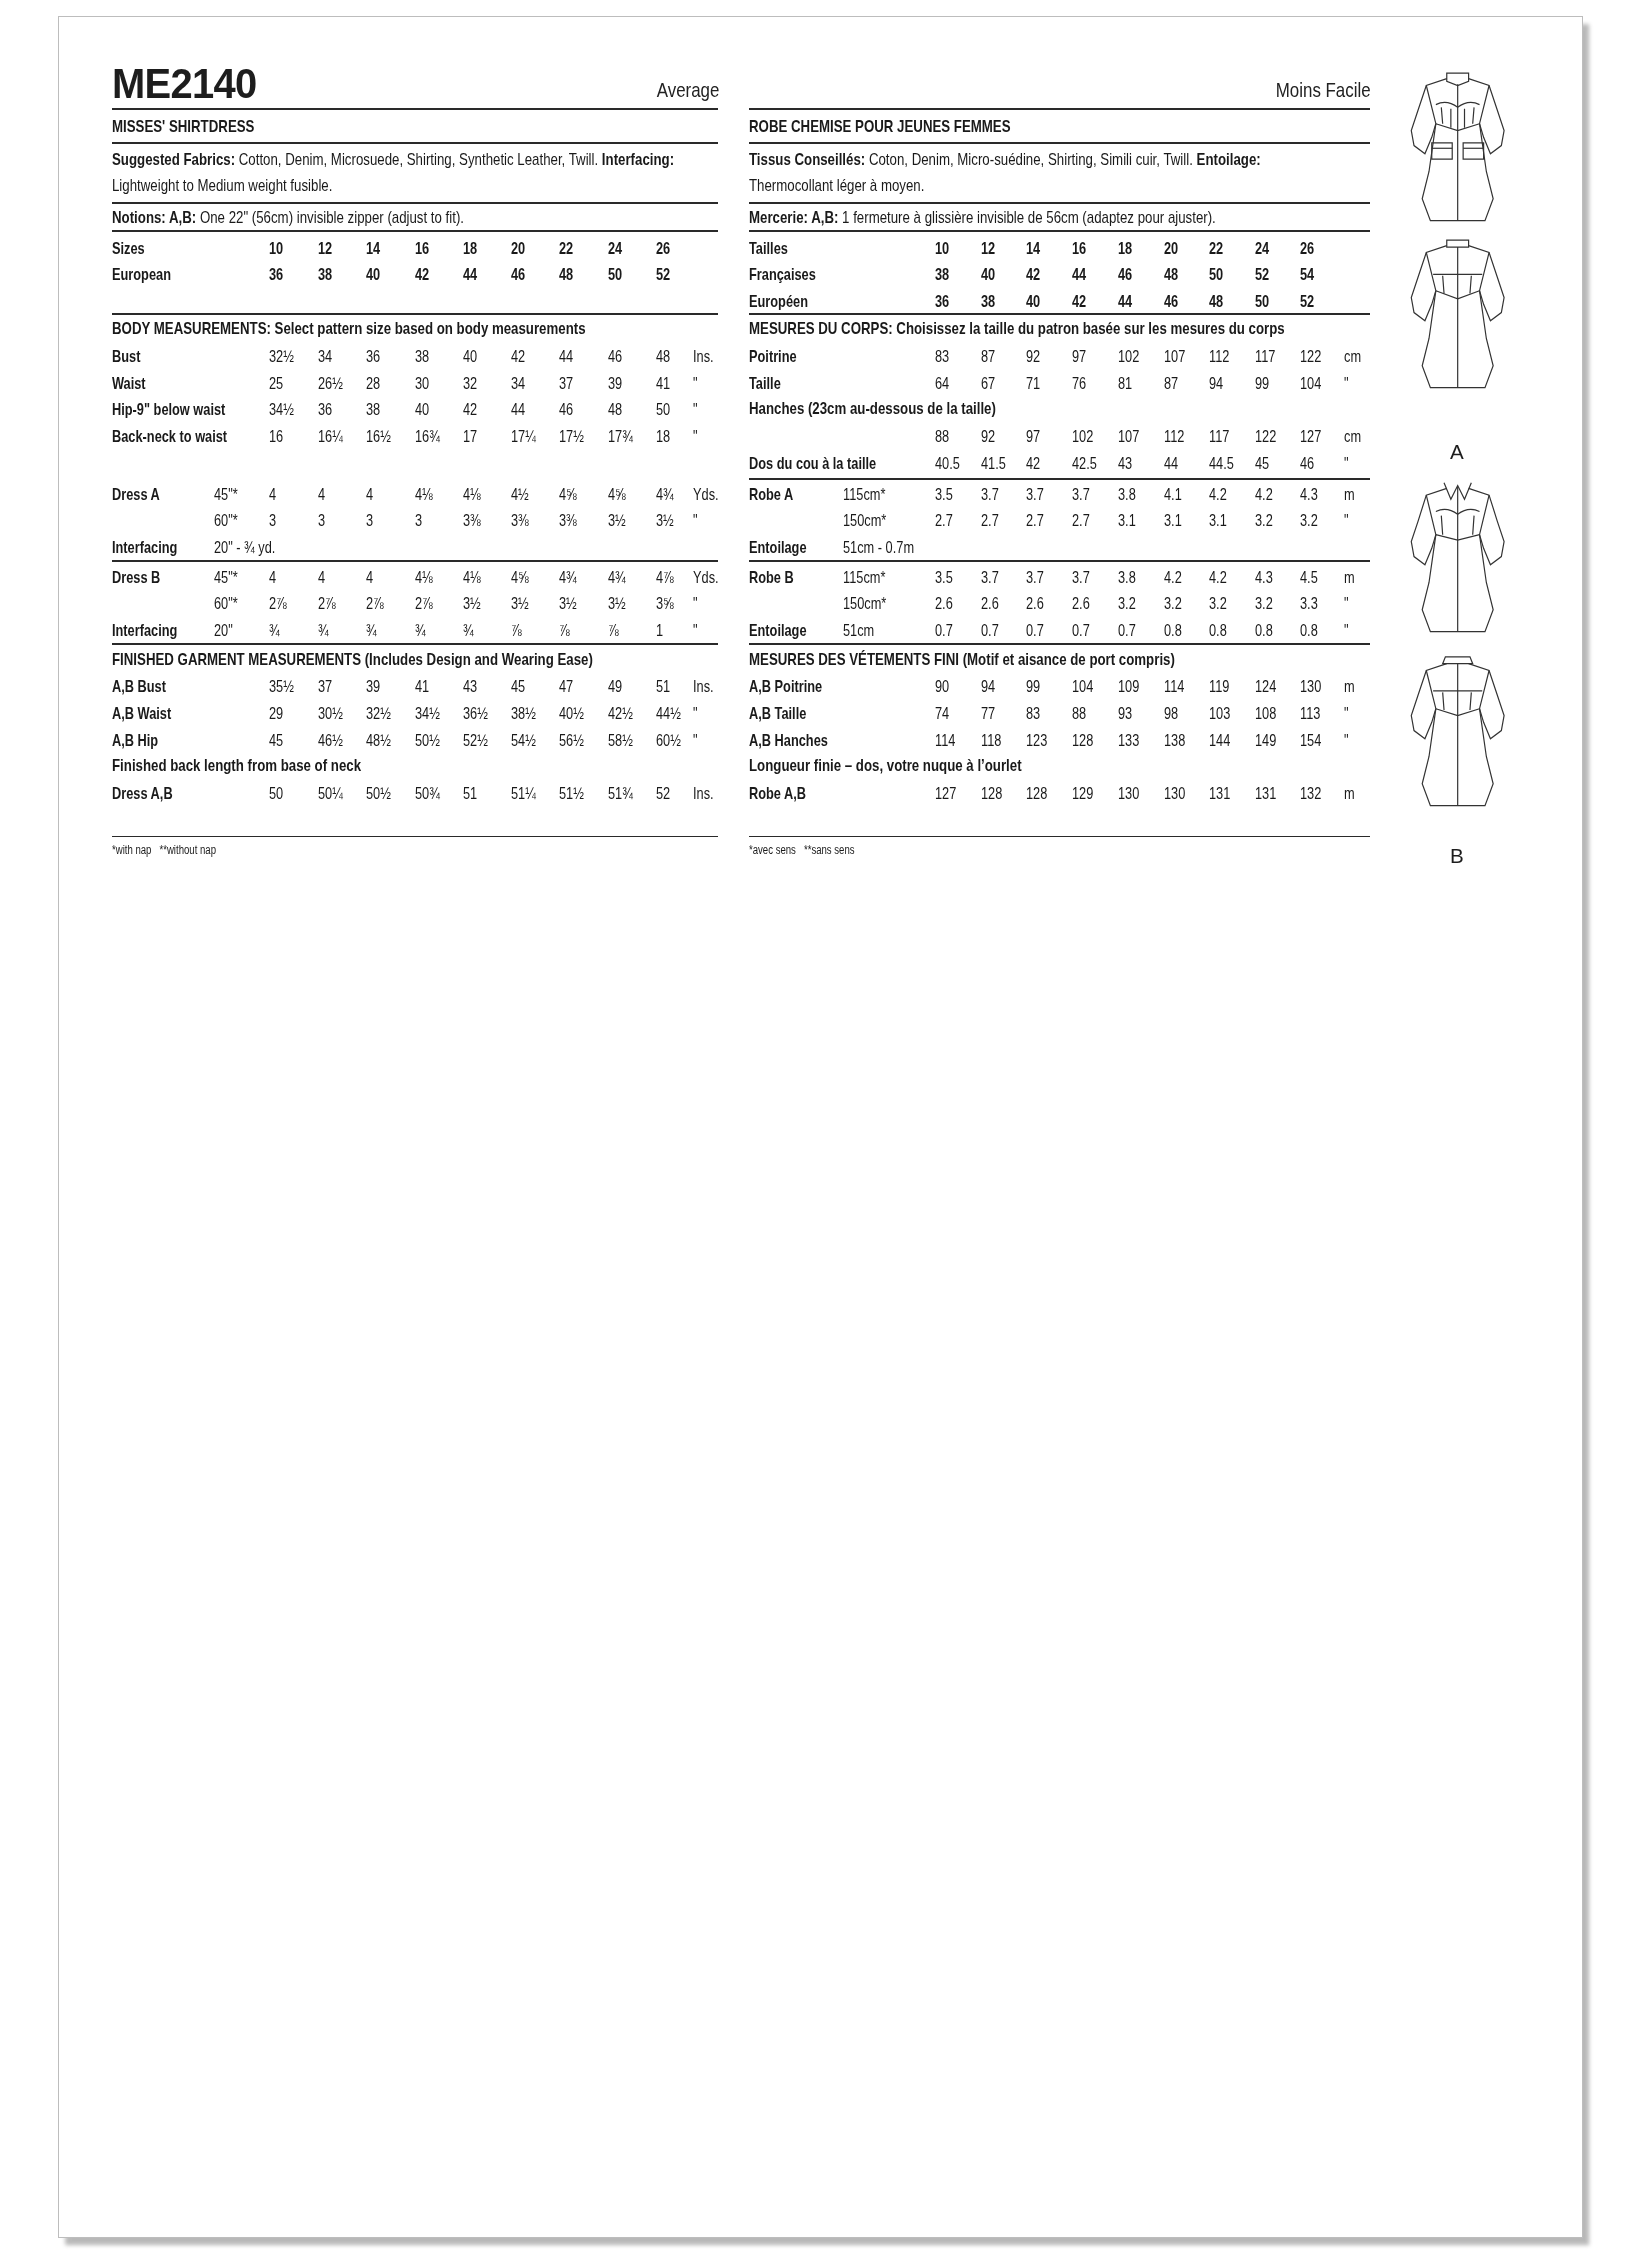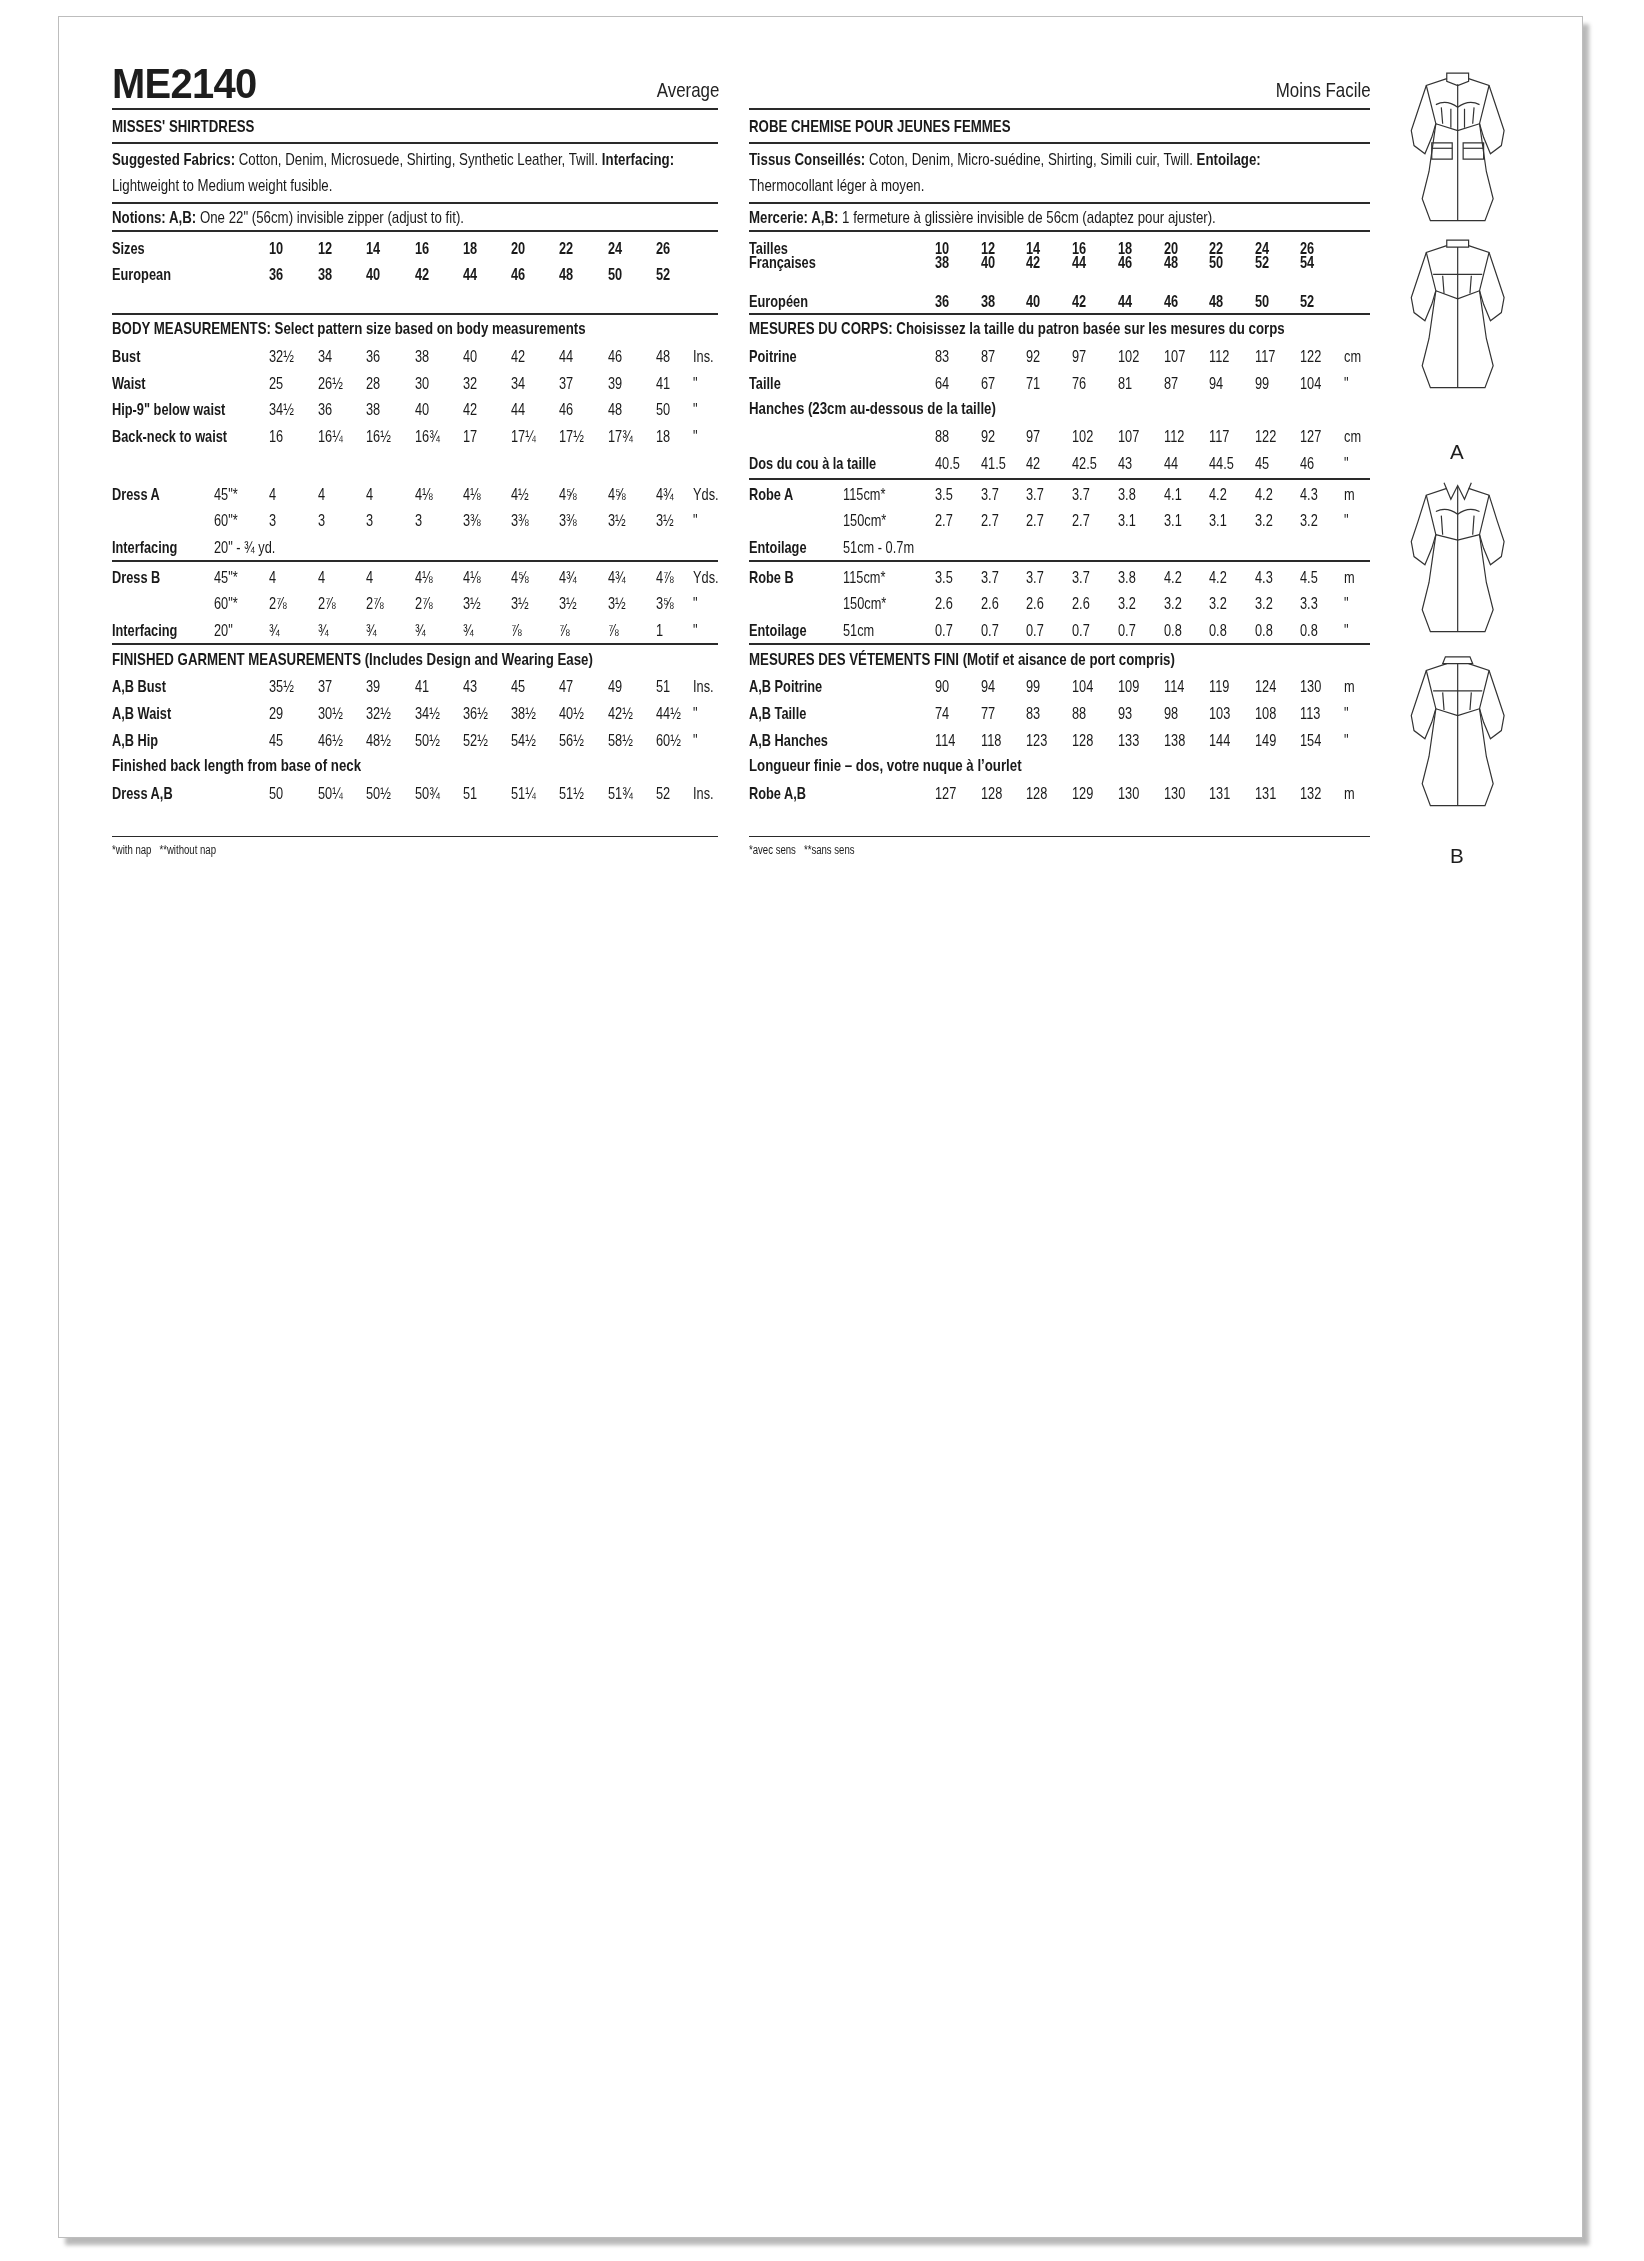--- a/index.html
+++ b/index.html
@@ -293,21 +293,21 @@
         <span class="cell cond" style="left:935px;">10</span>
         <span class="cell cond" style="left:981px;">12</span>
         <span class="cell cond" style="left:1026px;">14</span>
         <span class="cell cond" style="left:1072px;">16</span>
         <span class="cell cond" style="left:1118px;">18</span>
         <span class="cell cond" style="left:1164px;">20</span>
         <span class="cell cond" style="left:1209px;">22</span>
         <span class="cell cond" style="left:1255px;">24</span>
         <span class="cell cond" style="left:1300px;">26</span>
       </div>
-      <div class="row sizes" style="left:0; top:252px; width:1645px;">
+      <div class="row sizes" style="left:0; top:264px; width:1645px;">
         <span class="lbl cond" style="left:749px;">Françaises</span>
         <span class="cell cond" style="left:935px;">38</span>
         <span class="cell cond" style="left:981px;">40</span>
         <span class="cell cond" style="left:1026px;">42</span>
         <span class="cell cond" style="left:1072px;">44</span>
         <span class="cell cond" style="left:1118px;">46</span>
         <span class="cell cond" style="left:1164px;">48</span>
         <span class="cell cond" style="left:1209px;">50</span>
         <span class="cell cond" style="left:1255px;">52</span>
         <span class="cell cond" style="left:1300px;">54</span>

